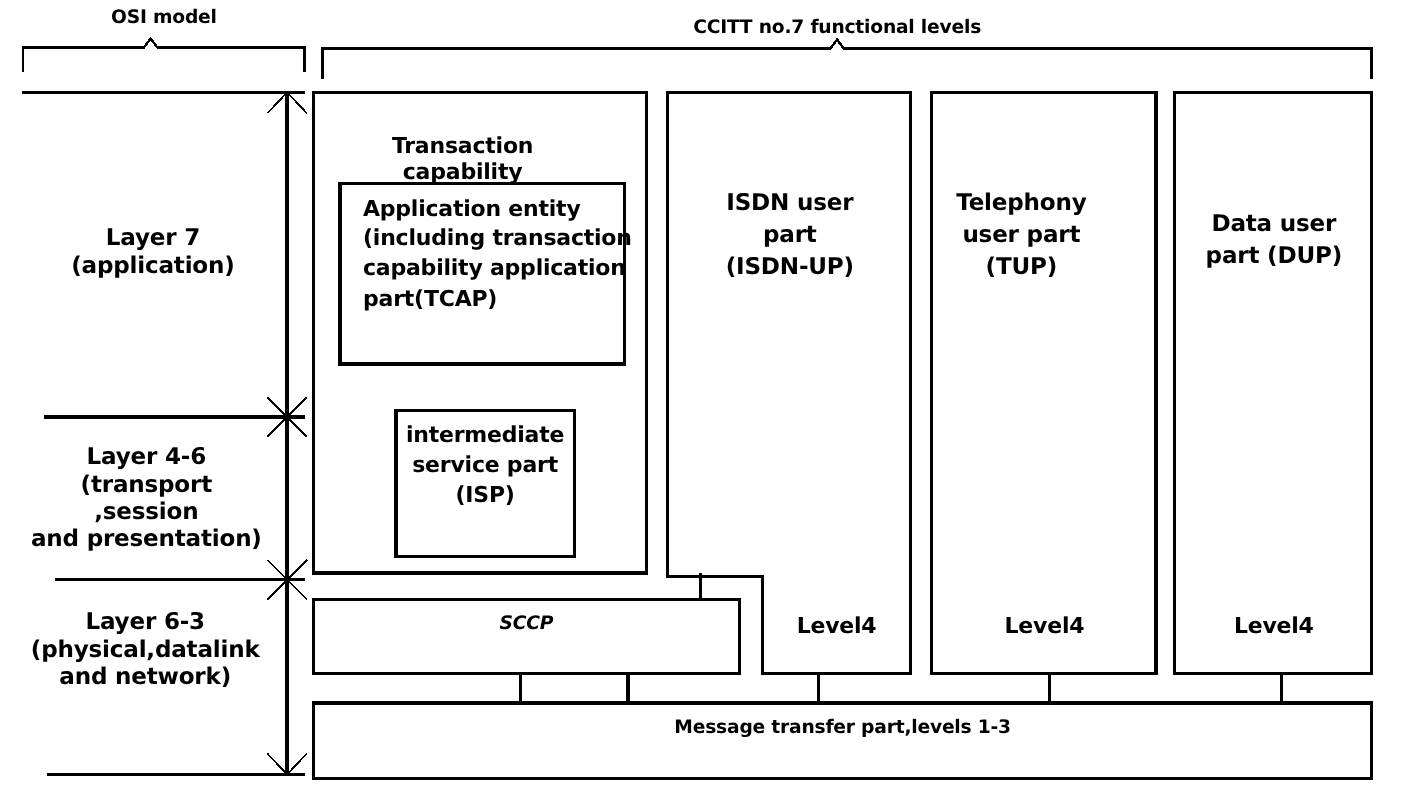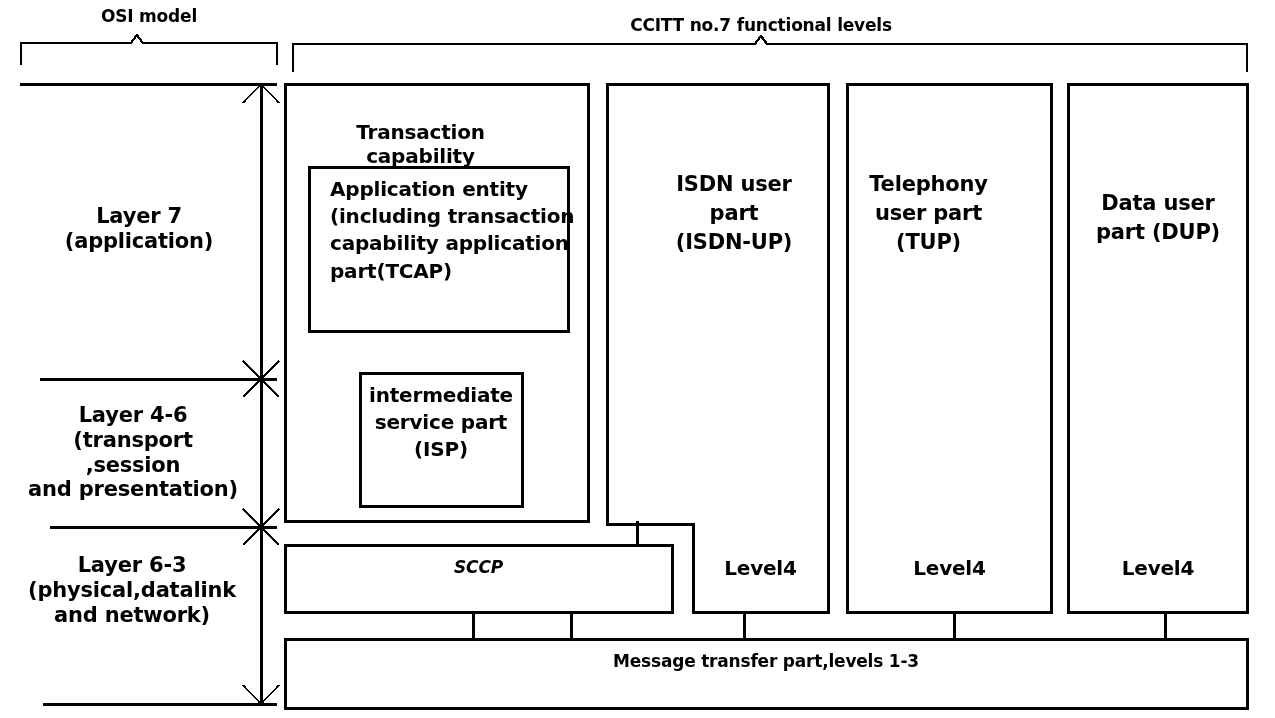--- a/index.html
+++ b/index.html
@@ -175,21 +175,21 @@
 
   <div class="txt t-mid" style="left:330px; top:176px; width:250px; text-align:left; line-height:1.36;">Application entity
 (including transaction
 capability application
 part(TCAP)</div>
 
   <div class="txt t-mid" style="left:362px; top:382px; width:158px; line-height:1.35;">intermediate
 service part
 (ISP)</div>
 
-  <div class="txt t-big" style="left:609px; top:170px; width:218px; line-height:1.38;padding-left:16px;">ISDN user
+  <div class="txt t-big" style="left:609px; top:170px; width:218px; line-height:1.38;">ISDN user
 part
 (ISDN-UP)</div>
 
   <div class="txt t-big" style="left:849px; top:170px; width:159px; line-height:1.38;">Telephony
 user part
 (TUP)</div>
 
   <div class="txt t-big" style="left:1070px; top:189px; width:176px; line-height:1.38;">Data user
 part (DUP)</div>
 

